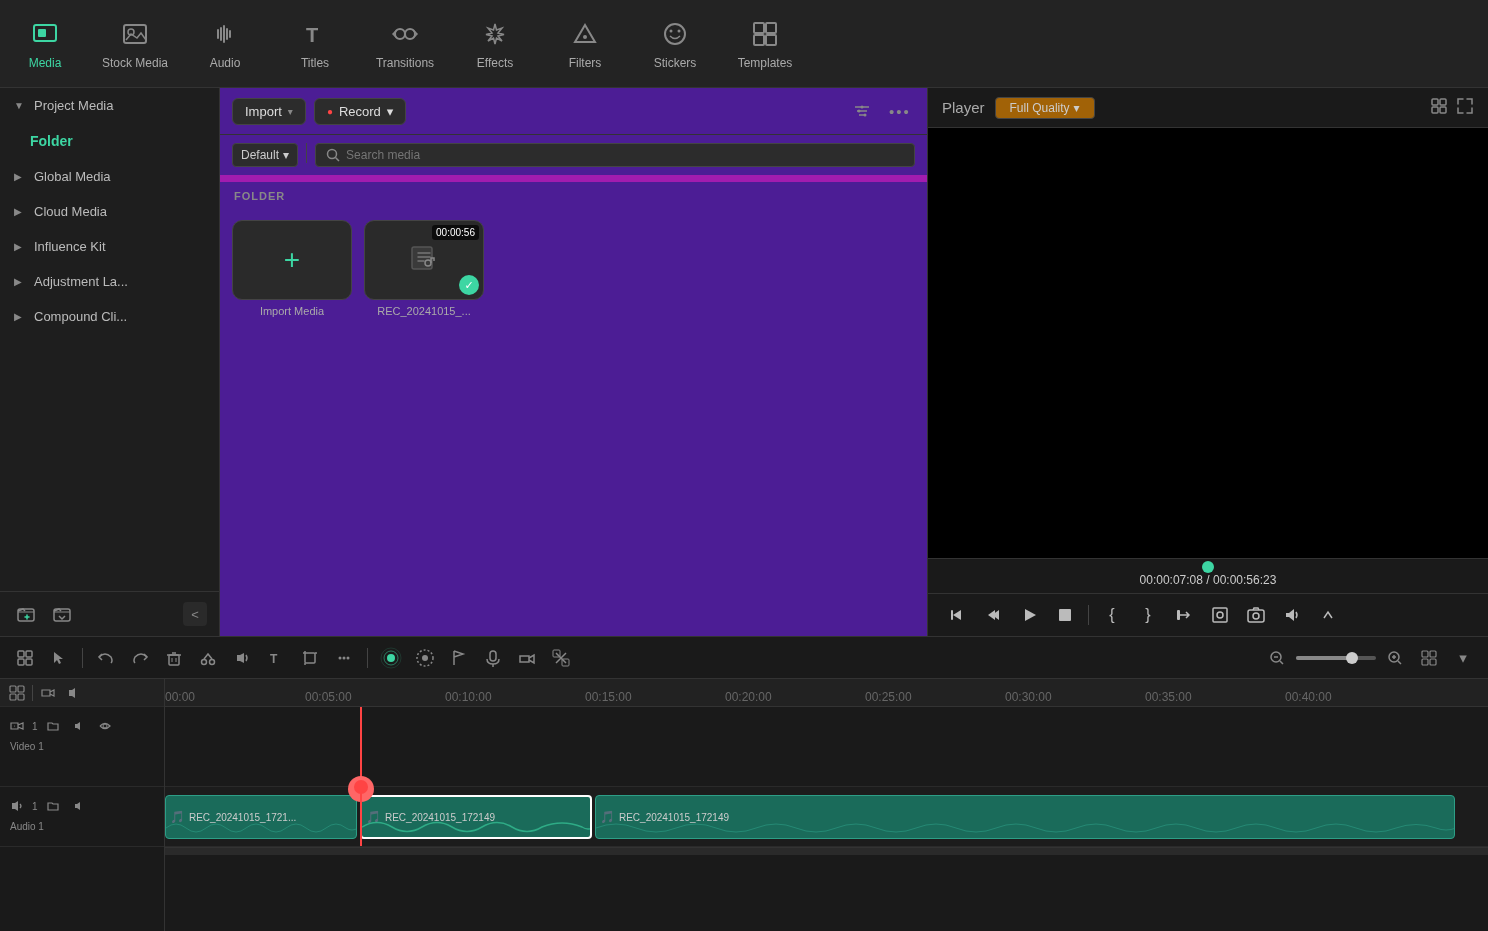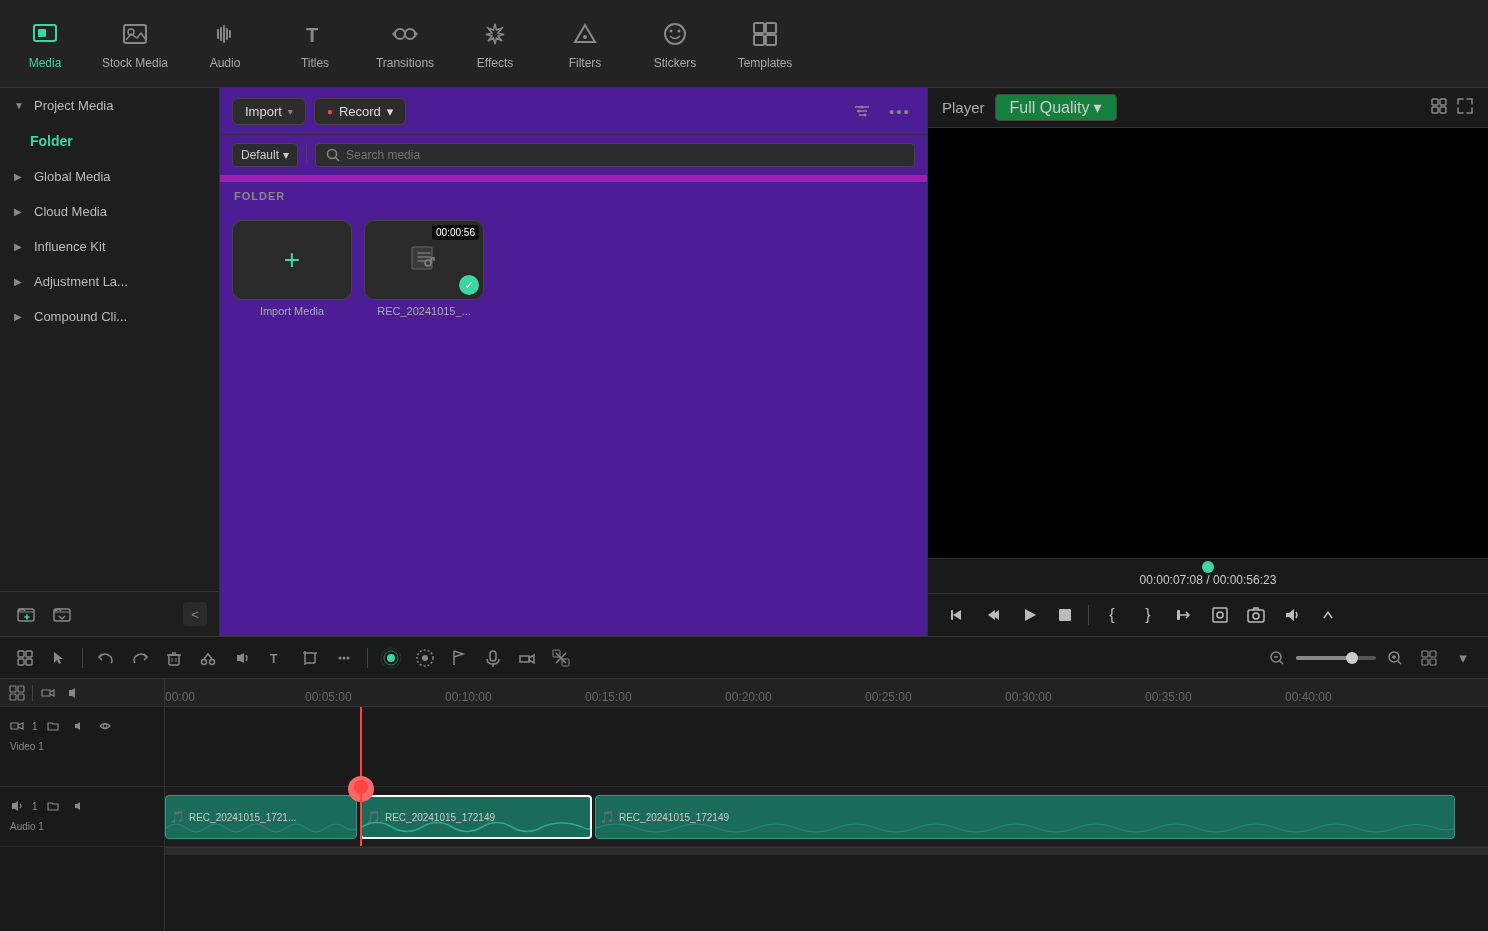--- a/index.html
+++ b/index.html
@@ -296,26 +296,26 @@
       height: 40px;
     }
     .player-label {
       color: #aaa;
       font-size: 15px;
     }
     .quality-select {
       display: flex;
       align-items: center;
       gap: 4px;
-      background: #15803d;
+      background: #a16207;
       border: 1px solid #444;
       border-radius: 4px;
       padding: 3px 14px;
       color: #ccc;
-      font-size: 16px;
+      font-size: 12px;
       cursor: pointer;
     }
     .player-header-icons {
       margin-left: auto;
       display: flex;
       gap: 8px;
       color: #888;
     }
     .player-canvas {
       flex: 1;

